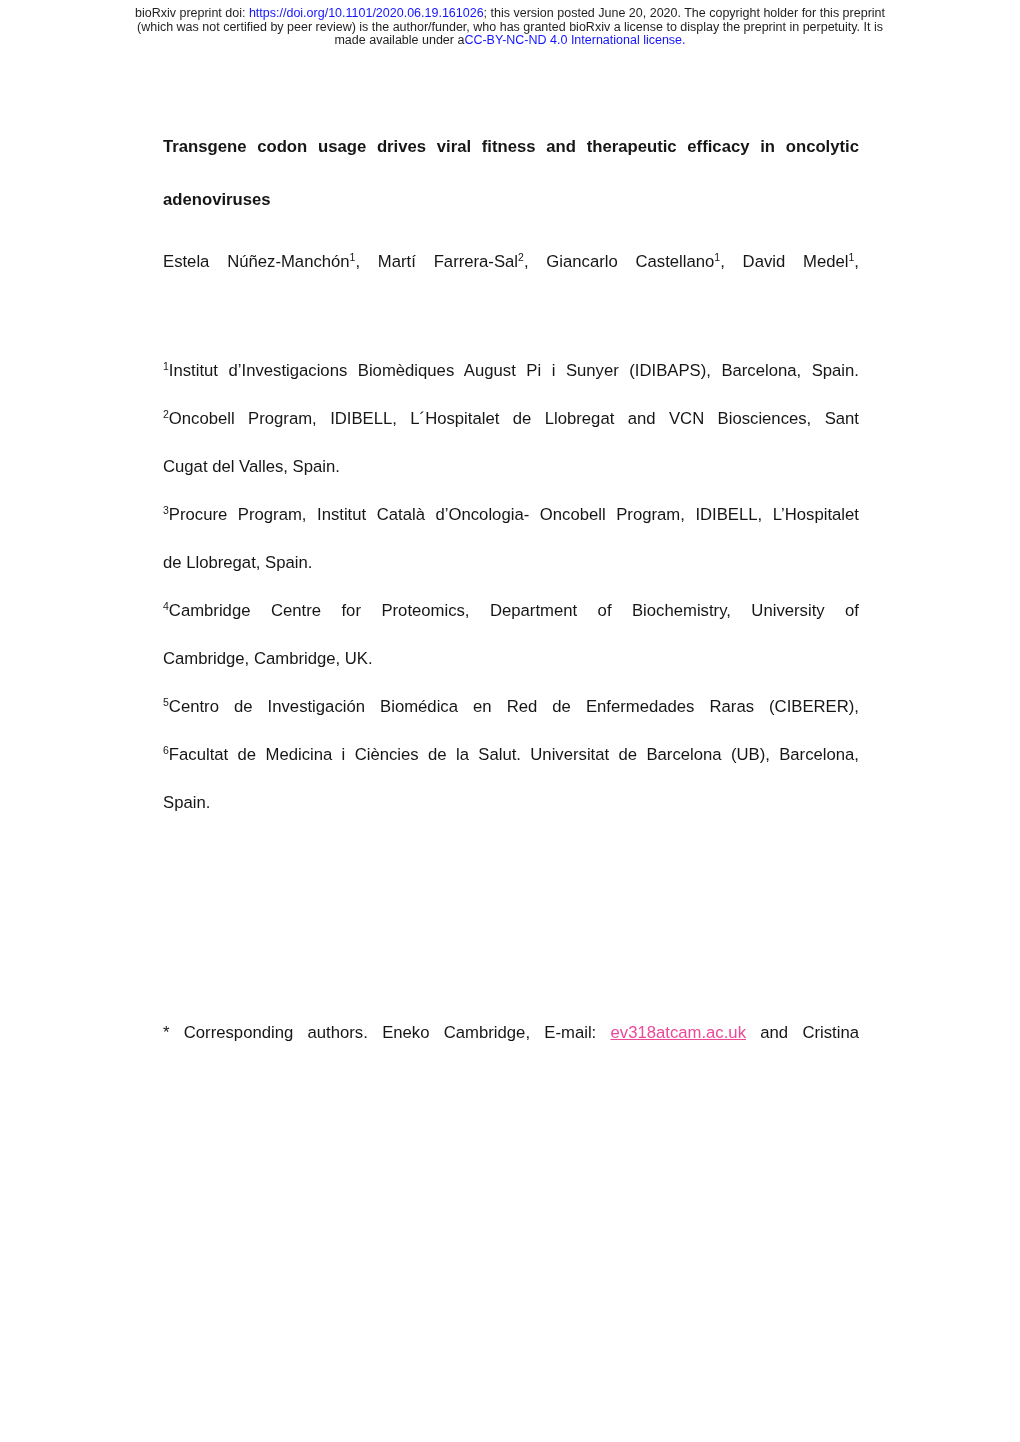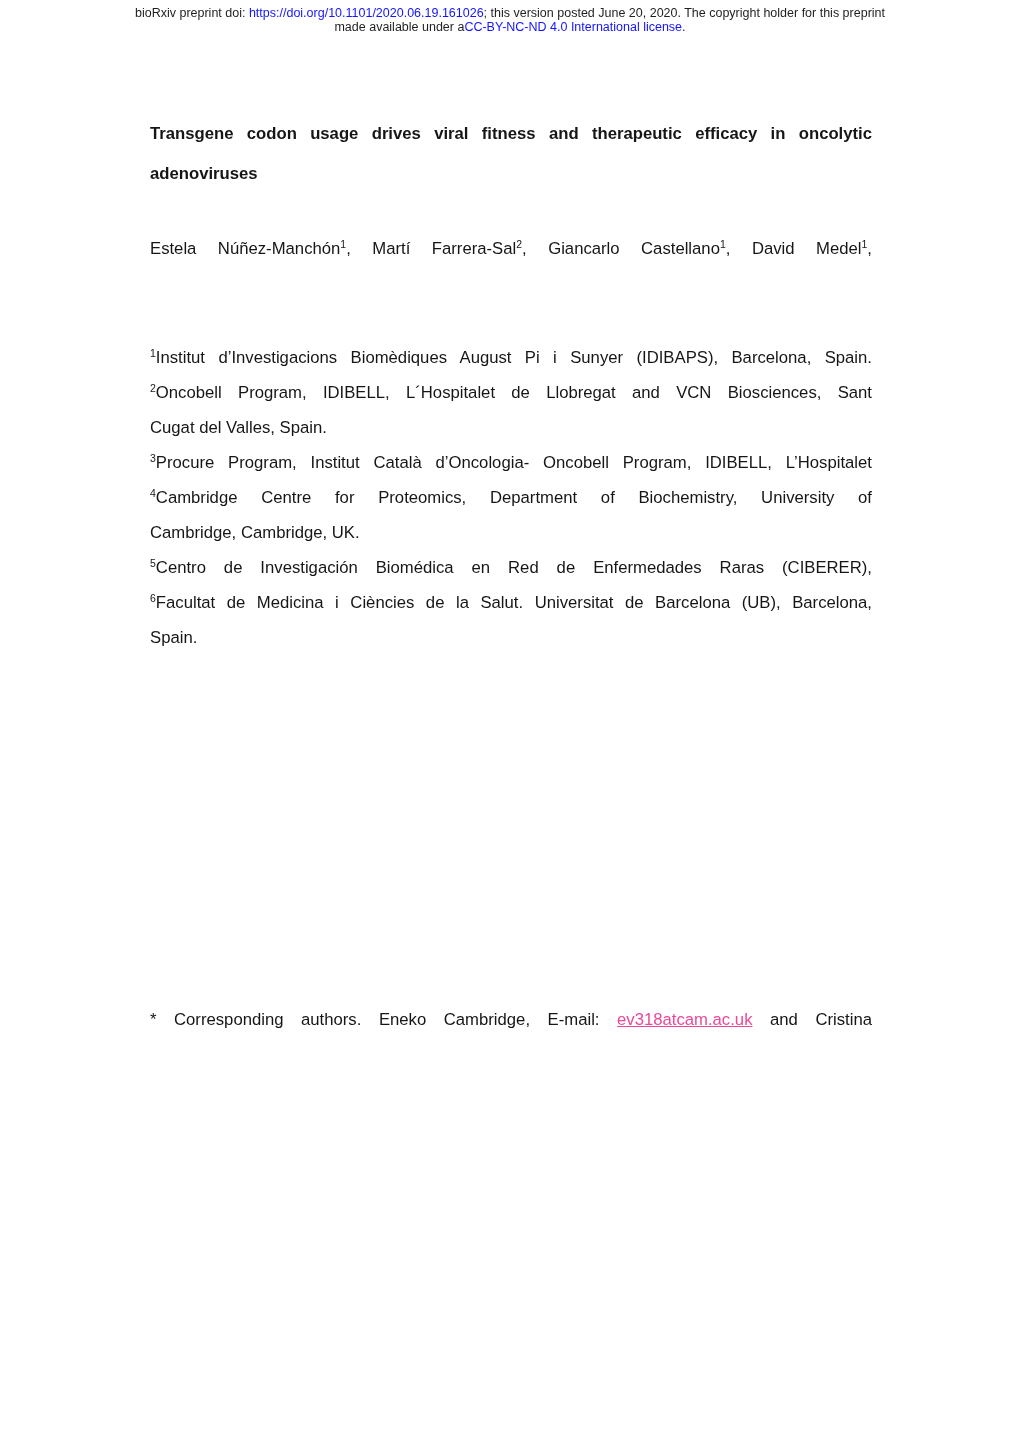--- a/index.html
+++ b/index.html
@@ -26,21 +26,21 @@
   }
   .header a { cursor: pointer; }
   .blue-link { color: #1414ff; text-decoration: none; }
   
   .block {
     position: absolute;
     left: 147px;
     width: 728px;
     font-size: 16.7px;
   }
-  .block p { margin: 3px; }
+  .block p { margin: 16px; }
   .title-block { top: 112px; line-height: 37px; font-weight: bold; }
   .authors-block { top: 229px; line-height: 33px; }
   .affil-block { top: 339px; line-height: 32px; }
   .corr-block { top: 994px; line-height: 45px; }
   .pageno-block { top: 1332px; text-align: right; }
   
   .jl { text-align: justify; text-align-last: justify; }
   sup {
     font-size: 10.5px;
     line-height: 0;
@@ -51,37 +51,39 @@
   .email-link { color: #ec4899; text-decoration: underline; cursor: pointer; }
   .visited-link { color: #000000; text-decoration: underline; cursor: pointer; }
 </style>
 </head>
 <body>
 
 <div class="page">
 
   <div class="header">
     <div><span>bioRxiv preprint doi: </span><a class="blue-link">https://doi.org/10.1101/2020.06.19.161026</a><span>; this version posted June 20, 2020. The copyright holder for this preprint</span></div>
+    <div><span>(which was not certified by peer review) is the author/funder, who has granted bioRxiv a license to display the preprint in perpetuity. It is</span></div>
     <div><span>made available under a</span><a class="blue-link">CC-BY-NC-ND 4.0 International license.</a></div>
   </div>
 
   <div class="block title-block">
     <p class="jl">Transgene codon usage drives viral fitness and therapeutic efficacy in oncolytic</p>
     <p>adenoviruses</p>
   </div>
 
   <div class="block authors-block">
     <p class="jl"><span>Estela Núñez-Manchón</span><sup>1</sup><span>, Martí Farrera-Sal</span><sup>2</sup><span>, Giancarlo Castellano</span><sup>1</sup><span>, David Medel</span><sup>1</sup><span>,</span></p>
   </div>
 
   <div class="block affil-block">
     <p class="jl"><sup>1</sup><span>Institut d’Investigacions Biomèdiques August Pi i Sunyer (IDIBAPS), Barcelona, Spain.</span></p>
     <p class="jl"><sup>2</sup><span>Oncobell Program, IDIBELL, L´Hospitalet de Llobregat and VCN Biosciences, Sant</span></p>
     <p><span>Cugat del Valles, Spain.</span></p>
     <p class="jl"><sup>3</sup><span>Procure Program, Institut Català d’Oncologia- Oncobell Program, IDIBELL, L’Hospitalet</span></p>
+    <p><span>de Llobregat, Spain.</span></p>
     <p class="jl"><sup>4</sup><span>Cambridge Centre for Proteomics, Department of Biochemistry, University of</span></p>
     <p><span>Cambridge, Cambridge, UK.</span></p>
     <p class="jl"><sup>5</sup><span>Centro de Investigación Biomédica en Red de Enfermedades Raras (CIBERER),</span></p>
     <p class="jl"><sup>6</sup><span>Facultat de Medicina i Ciències de la Salut. Universitat de Barcelona (UB), Barcelona,</span></p>
     <p><span>Spain.</span></p>
   </div>
 
   <div class="block corr-block">
     <p class="jl"><span>* Corresponding authors. Eneko Cambridge, E-mail: </span><a class="email-link">ev318atcam.ac.uk</a><span> and Cristina</span></p>
     <p><span>Fillat, E-mail: </span><a class="visited-link">cfillatatclinic.cat</a></p>

